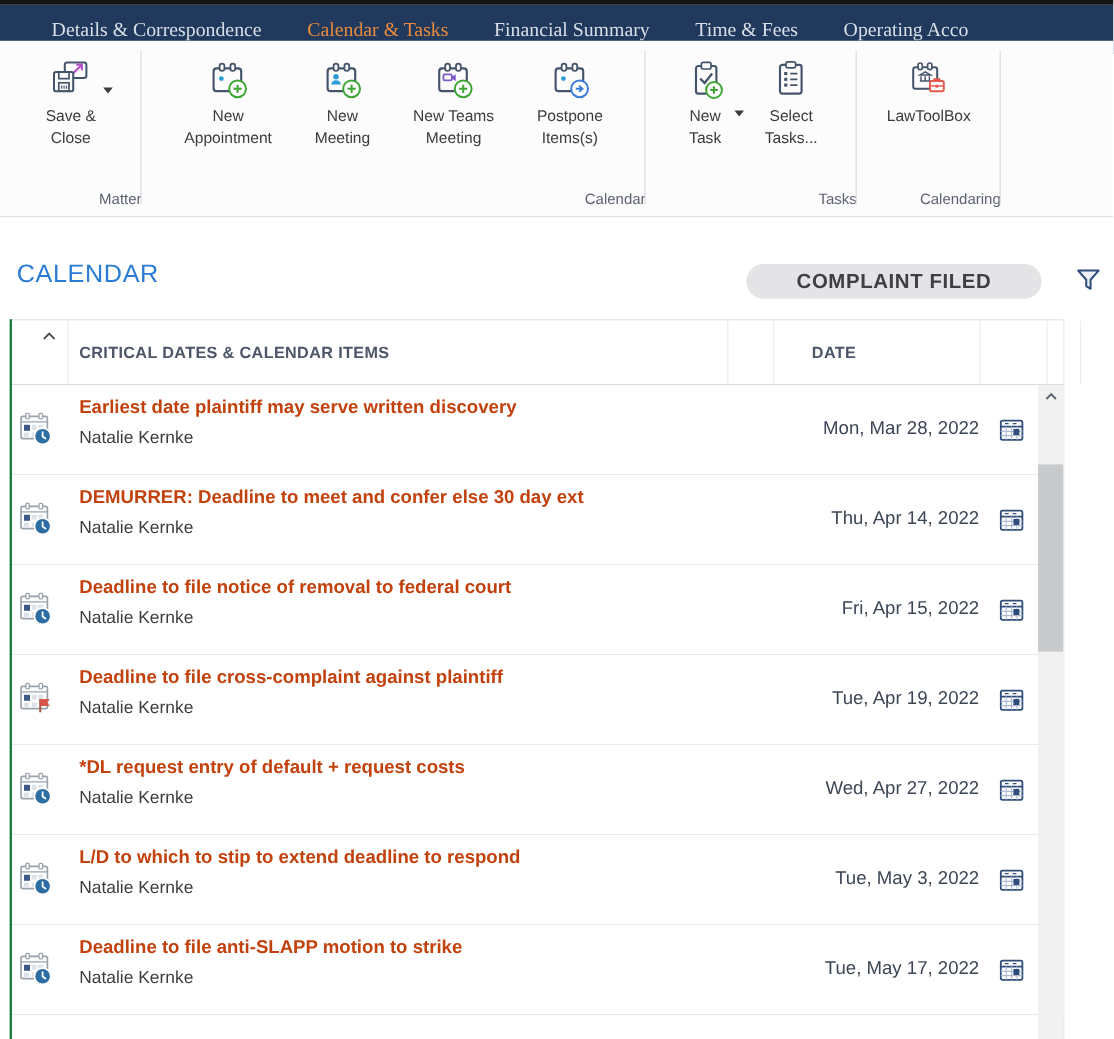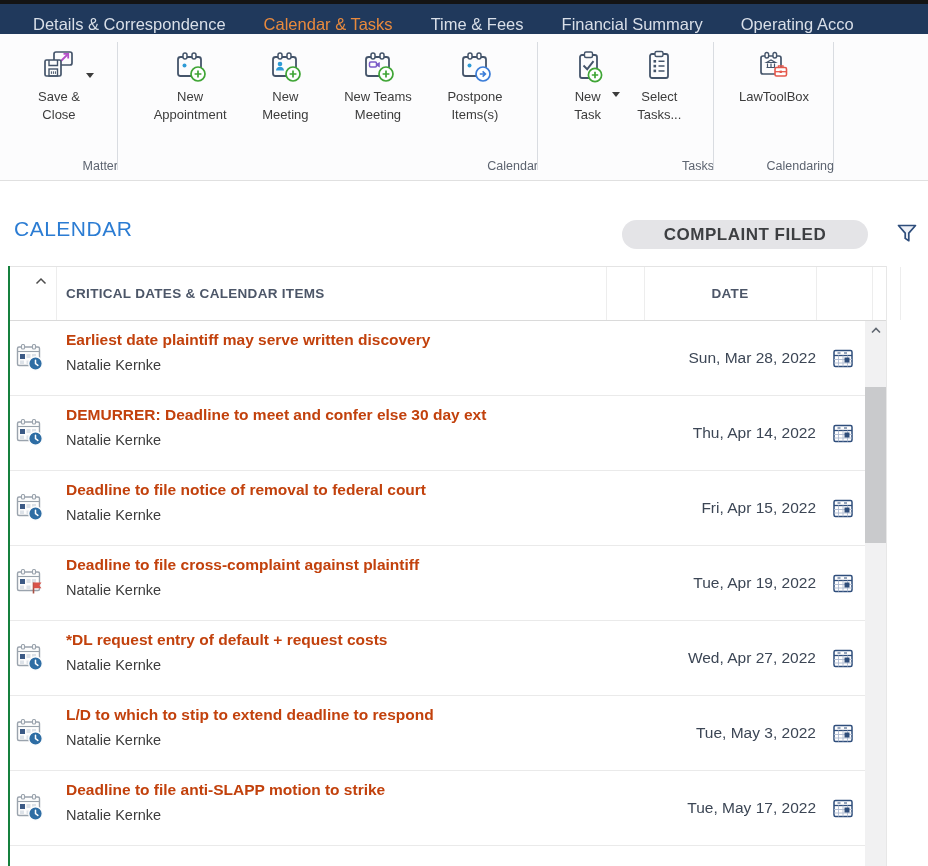--- a/index.html
+++ b/index.html
@@ -2,21 +2,21 @@
 <html><head>
 <meta charset="utf-8">
 <style>
   html,body{margin:0;padding:0;background:#fff;}
   .app{position:relative;width:928px;height:866px;overflow:hidden;background:#fff;
        font-family:"Liberation Sans",sans-serif;}
 
   
   .topstrip{position:absolute;left:0;top:0;width:100%;height:4px;background:#141414;}
   .tabbar{position:absolute;left:0;top:4px;width:100%;height:41px;background:#20395c;
-          display:flex;padding-left:14px;box-sizing:border-box;white-space:nowrap;overflow:hidden;}
+          display:flex;padding-left:24px;box-sizing:border-box;white-space:nowrap;overflow:hidden;font-family:Liberation Serif, serif;}
   .tab{display:flex;align-items:center;padding:0 19px;font-size:16.5px;color:#d9dfe8;cursor:default;}
   .tab.active{color:#e98a3d;box-shadow:inset 0 -4px 0 #e98a3d;}
 
   
   .ribbon{position:absolute;left:0;top:34px;width:100%;height:147px;background:#fcfcfd;
           border-bottom:1px solid #e0e0e0;box-sizing:border-box;display:flex;}
   .rgroup{position:relative;height:100%;box-sizing:border-box;}
   .rgroup::after{content:"";position:absolute;right:0;top:8px;bottom:10px;width:1px;background:#d9dce1;}
   .g-matter{width:118px;} .g-calendar{width:420px;} .g-tasks{width:176px;} .g-calendaring{width:120px;}
   .rgroup-btns{display:flex;justify-content:space-evenly;align-items:flex-start;padding-top:11px;height:112px;box-sizing:border-box;}
@@ -38,21 +38,21 @@
   .filter-btn{position:absolute;left:894px;top:24px;width:26px;height:26px;}
 
   
   .table{position:absolute;left:8px;top:69px;width:879px;height:600px;box-sizing:border-box;
          border-left:2px solid #15803d;border-right:1px solid #e7e7e7;}
   .thead{position:absolute;left:0;top:0;width:100%;height:55px;box-sizing:border-box;
          border-top:1px solid #e4e4e4;border-bottom:1px solid #dadada;background:#fff;}
   .thead .vl{position:absolute;top:0;bottom:0;width:1px;background:#ededed;}
   .th-items{position:absolute;left:56px;top:0;height:100%;display:flex;align-items:center;
             font-size:13.5px;font-weight:700;color:#4c5668;letter-spacing:.3px;}
-  .th-date{position:absolute;left:634px;width:172px;top:0;height:100%;display:flex;align-items:center;
+  .th-date{position:absolute;left:599px;width:172px;top:0;height:100%;display:flex;align-items:center;
            justify-content:center;font-size:13.5px;font-weight:700;color:#4c5668;letter-spacing:.3px;}
   .sort-ind{position:absolute;left:24px;top:5px;}
   .rows{position:absolute;left:0;top:55px;width:100%;}
   .row{position:relative;height:75px;border-bottom:1px solid #eaeaea;box-sizing:border-box;background:#fff;}
   .row-cal{position:absolute;left:5px;top:21px;}
   .row-title{position:absolute;left:56px;top:10px;font-size:15.5px;font-weight:700;color:#c2410c;white-space:nowrap;}
   .row-owner{position:absolute;left:56px;top:36px;font-size:14.5px;color:#3d3d3d;}
   .row-date{position:absolute;left:556px;top:0;width:250px;height:100%;display:flex;align-items:center;
             justify-content:flex-end;font-size:15.5px;color:#3c4655;}
   .row-dicon{position:absolute;left:822px;top:26px;cursor:default;}
@@ -65,22 +65,22 @@
 </head>
 <body>
 
 <div class="app">
 
   <div class="topstrip"></div>
 
   <div class="tabbar">
     <div class="tab">Details &amp; Correspondence</div>
     <div class="tab active">Calendar &amp; Tasks</div>
+    <div class="tab">Financial Summary</div>
     <div class="tab">Time &amp; Fees</div>
-    <div class="tab">Financial Summary</div>
     <div class="tab">Operating Acco</div>
   </div>
 
   <div class="ribbon">
 
     <div class="rgroup g-matter">
       <div class="rgroup-btns">
         <div class="rbtn">
           <span class="rbtn-icon">
             <svg width="36" height="34" viewBox="0 0 36 34">
@@ -263,21 +263,21 @@
                   <rect x="17" y="12" width="4" height="4"></rect>
                   <rect x="5" y="18.5" width="4" height="3.5"></rect>
                   <rect x="11.5" y="18.5" width="4" height="3.5"></rect>
                 </g>
               <circle cx="20.5" cy="21.5" r="6.8" fill="#2e6da4" stroke="#fdfdfd" stroke-width="1.4"></circle>
               <path d="M20.5 18.2v3.5l2.4 1.7" stroke="#fff" stroke-width="1.5" fill="none" stroke-linecap="round"></path>
             </svg>
           </span>
           <span class="row-title">Earliest date plaintiff may serve written discovery</span>
           <span class="row-owner">Natalie Kernke</span>
-          <span class="row-date">Sun, Mar 28, 2022</span>
+          <span class="row-date">Mon, Mar 28, 2022</span>
           <span class="row-dicon">
             <svg width="22" height="22" viewBox="0 0 22 22">
               <rect x="2" y="3.5" width="18" height="16" rx="1.5" fill="#fff" stroke="#2e4d7b" stroke-width="1.5"></rect>
               <path d="M5.5 6h3M12 6h3" stroke="#2e4d7b" stroke-width="1.2"></path>
                 <path d="M2 8.5h18" stroke="#2e4d7b" stroke-width="1.3"></path>
               <g stroke="#aebad0" stroke-width="0.9">
                   <path d="M6.5 8.5v11M11 8.5v11M15.5 8.5v11M2 12.5h18M2 16h18"></path>
                 </g>
               <rect x="12.5" y="10.5" width="5" height="5" fill="#2e4d7b"></rect>
             </svg>

